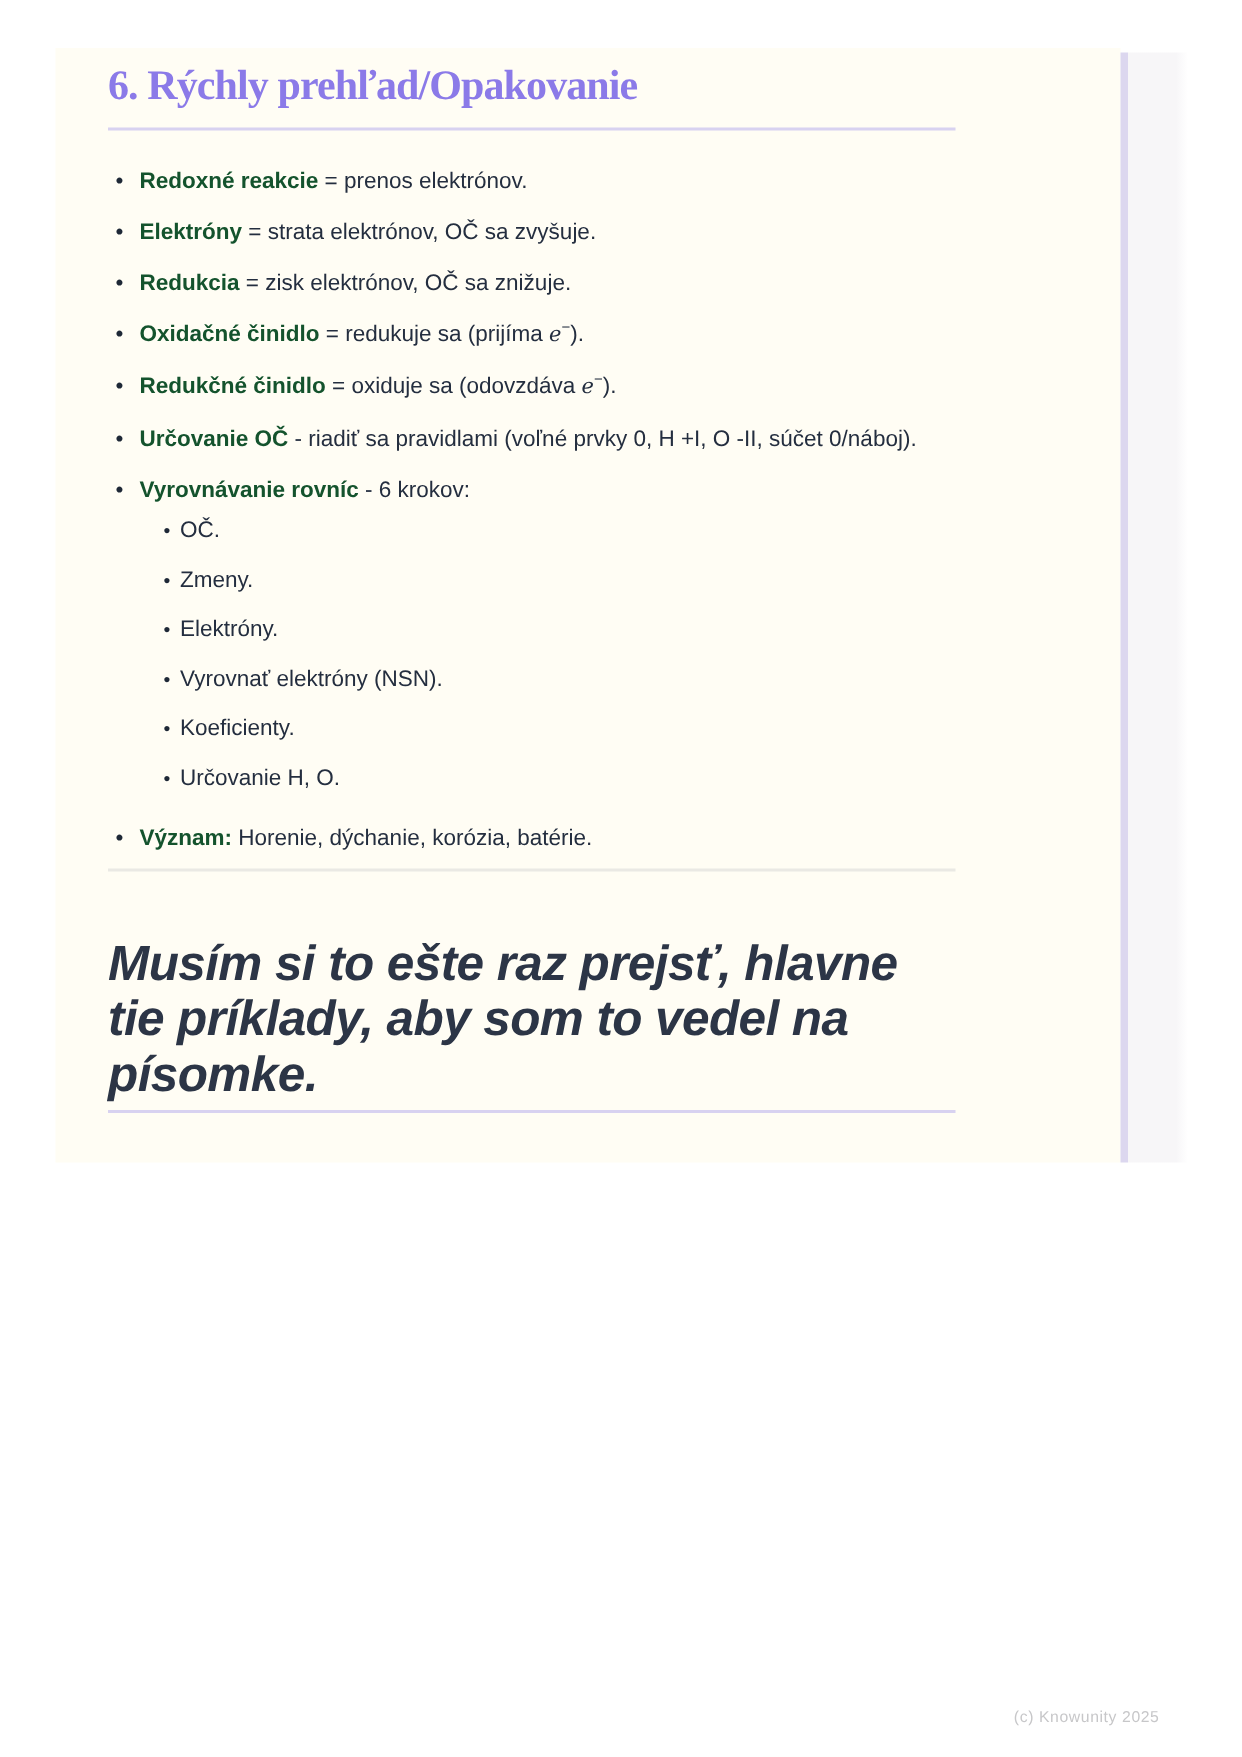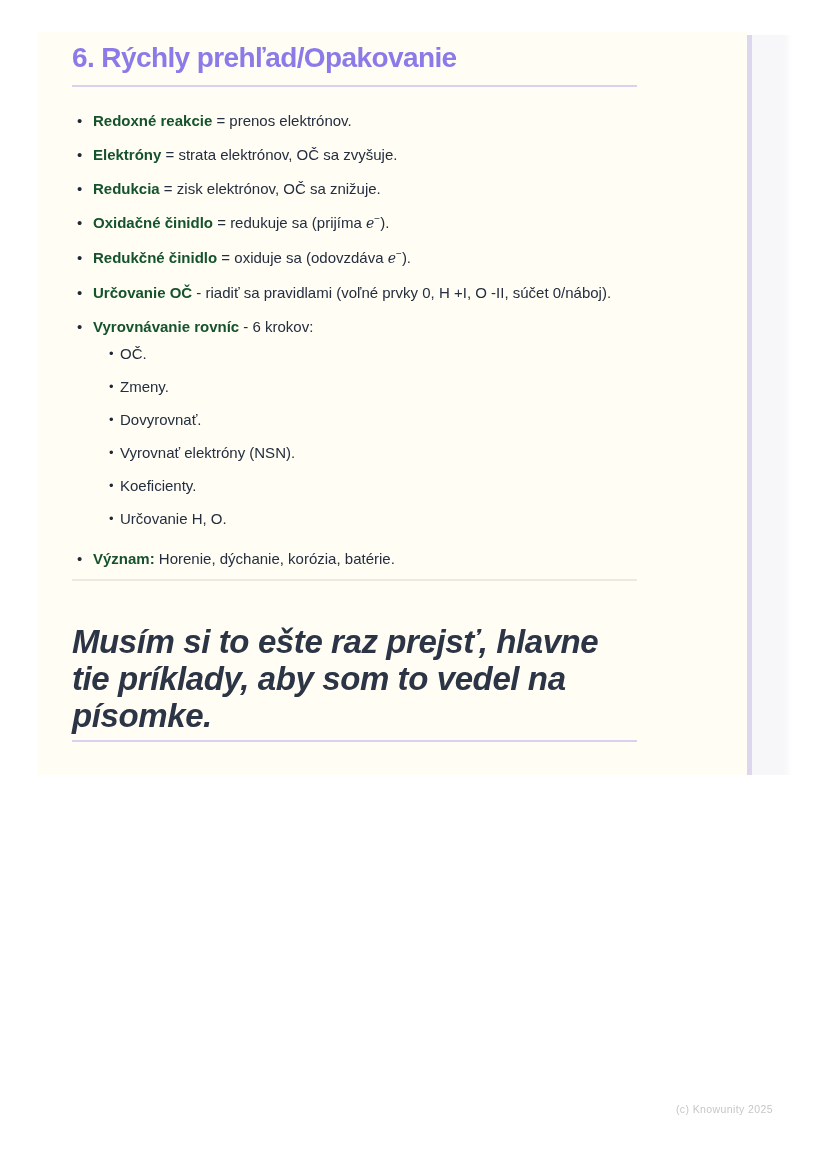--- a/index.html
+++ b/index.html
@@ -28,20 +28,21 @@
     width: 565px;
   }
   .section-title {
     margin: 0;
     padding-top: 10px;
     font-size: 28px;
     font-weight: 700;
     letter-spacing: -0.6px;
     color: #8b7ae8;
     line-height: 32px;
+    font-family: Liberation Serif, serif;
   }
   .rule {
     height: 2px;
     border: none;
     width: 565px;
   }
   .rule-purple { background: #d8d2f0; }
   .rule-gray   { background: #eae9e4; }
   .title-rule  { margin-top: 11px; }
   .list {
@@ -107,21 +108,21 @@
   .side-strip {
     position: absolute;
     left: 752px;
     top: 35px;
     width: 40px;
     height: 740px;
     background: linear-gradient(to right, #f7f6f8 0%, #f7f6f8 80%, #ffffff 100%);
   }
   .footer {
     position: absolute;
-    top: 1103px;
+    top: 1139px;
     right: 55px;
     font-size: 10.5px;
     letter-spacing: 0.4px;
     color: #c7c7c9;
   }
 </style>
 </head>
 <body>
 
 <div class="page">
@@ -160,21 +161,21 @@
                 <li>
                   <span class="marker">•</span>
                   <span class="li-wrap"><span class="li-text">OČ.</span></span>
                 </li>
                 <li>
                   <span class="marker">•</span>
                   <span class="li-wrap"><span class="li-text">Zmeny.</span></span>
                 </li>
                 <li>
                   <span class="marker">•</span>
-                  <span class="li-wrap"><span class="li-text">Dovyrovnať.</span></span>
+                  <span class="li-wrap"><span class="li-text">Elektróny.</span></span>
                 </li>
                 <li>
                   <span class="marker">•</span>
                   <span class="li-wrap"><span class="li-text">Vyrovnať elektróny (NSN).</span></span>
                 </li>
                 <li>
                   <span class="marker">•</span>
                   <span class="li-wrap"><span class="li-text">Koeficienty.</span></span>
                 </li>
                 <li>

